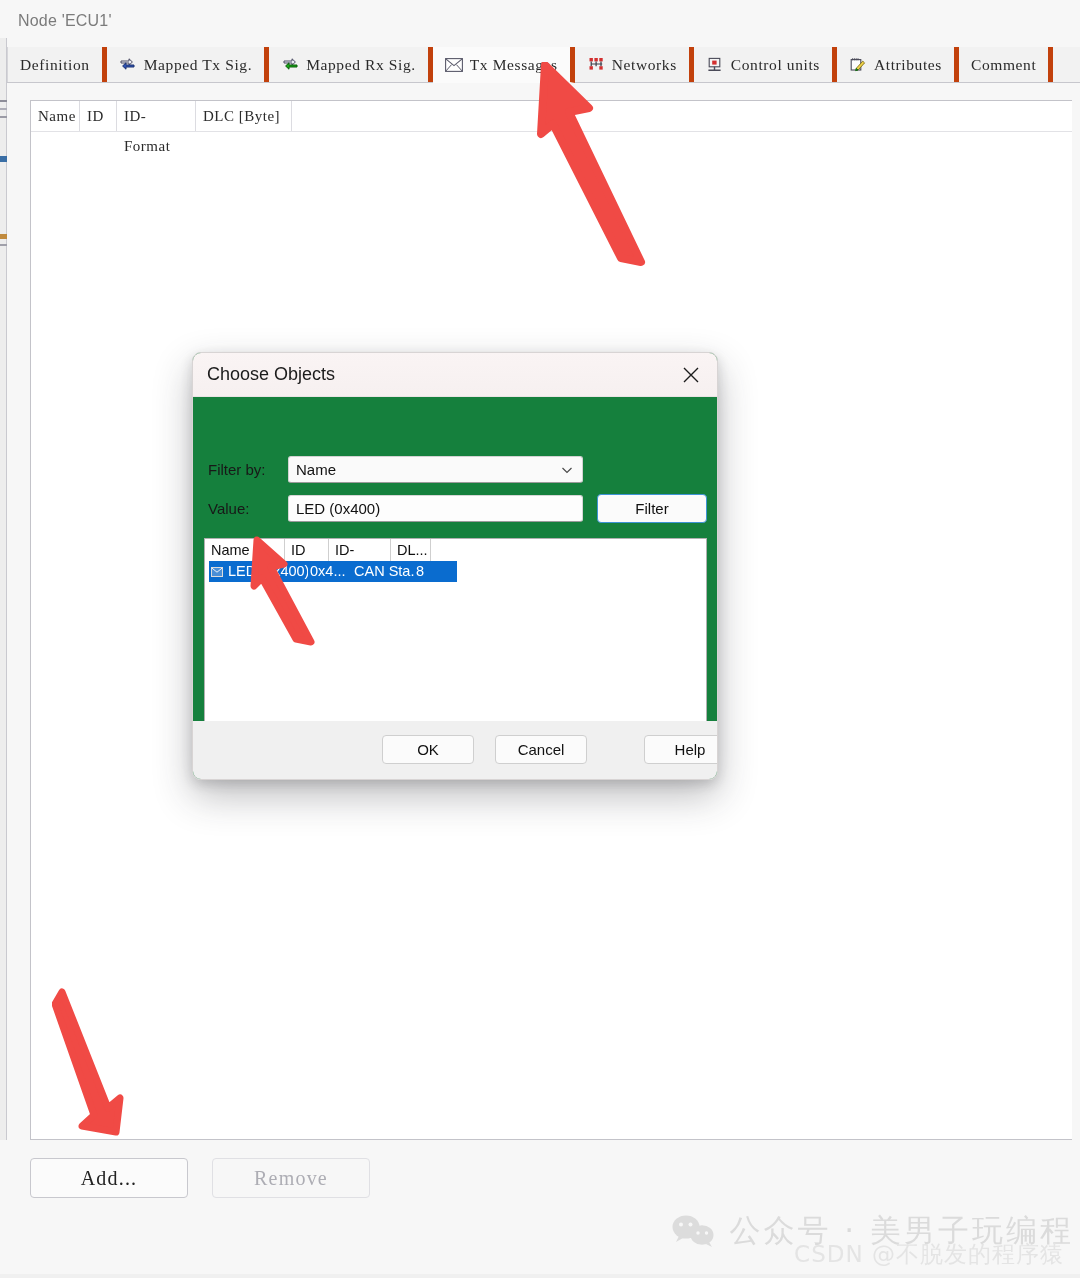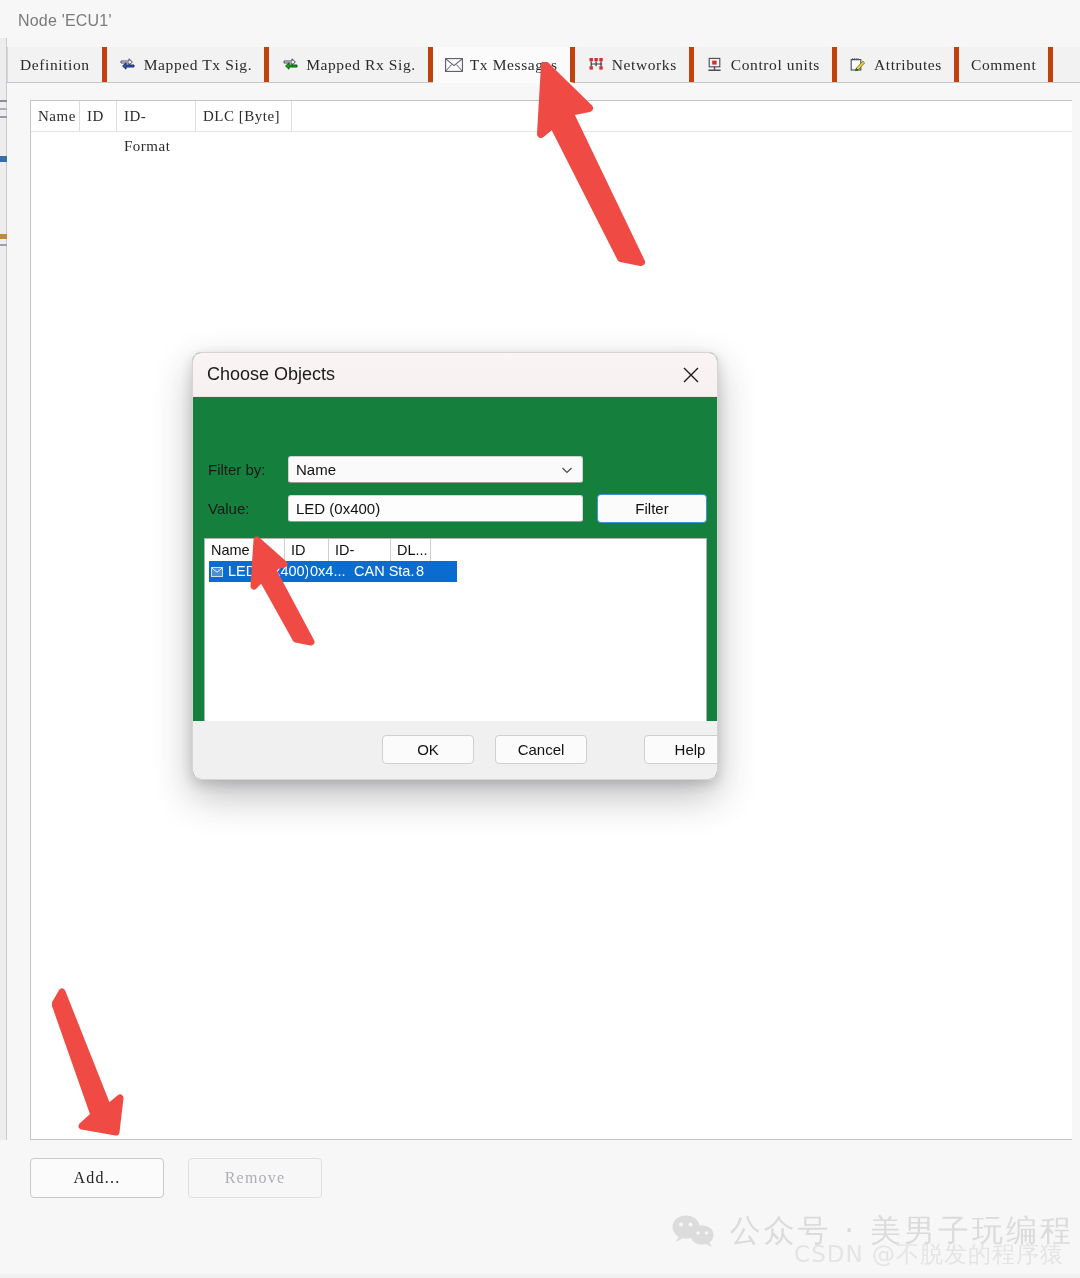--- a/index.html
+++ b/index.html
@@ -118,26 +118,26 @@
     background: #e2e2e6;
   }
 
   
   .btnbar {
     position: absolute;
     left: 30px; top: 1158px;
     display: flex; gap: 24px;
   }
   .wbtn {
-    width: 134px; height: 40px;
+    width: 158px; height: 40px;
     background: #fbfbfb;
     border: 1px solid #c8c8ce;
     border-radius: 4px;
     font-family: "Liberation Serif", serif;
-    font-size: 16px;
+    font-size: 20px;
     letter-spacing: 1.2px;
     color: #222;
     display: flex; align-items: center; justify-content: center;
   }
   .wbtn.disabled {
     color: #adadb4;
     border-color: #e0e0e4;
     background: #f7f7f7;
   }
 

